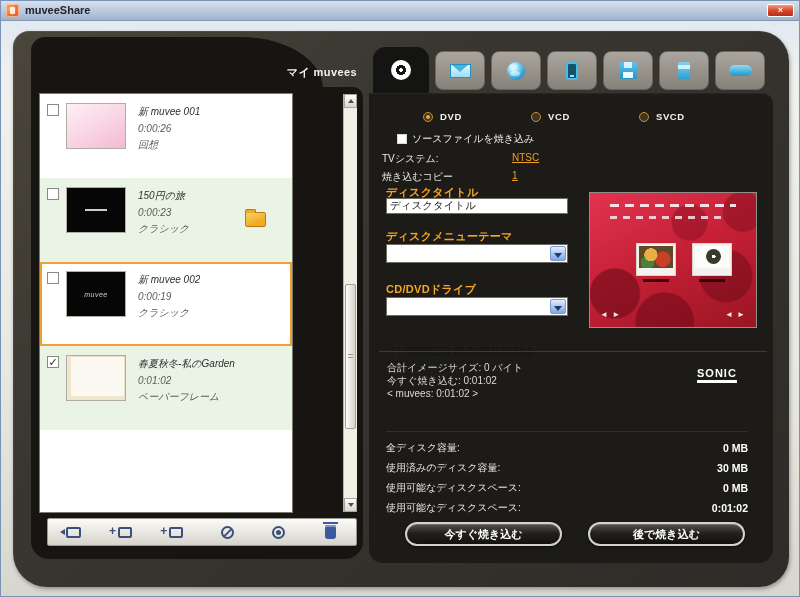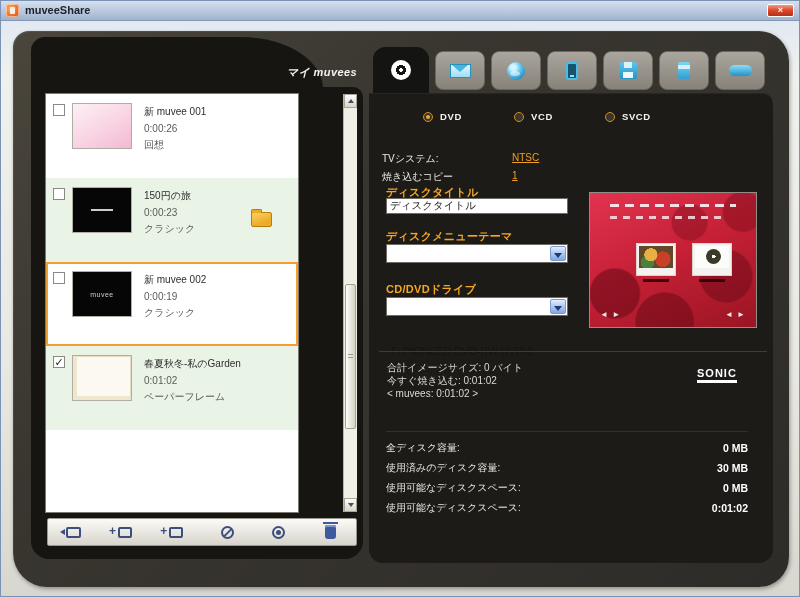--- a/index.html
+++ b/index.html
@@ -22,24 +22,24 @@
 
   
   .canvas { position:absolute; left:12px; top:30px; width:776px; height:556px;
     background:linear-gradient(135deg,#4a463c 0%,#393630 35%,#2e2c28 100%);
     border-radius:16px 30px 30px 34px; box-shadow:inset 1px 1px 0 rgba(255,255,255,.07), 1px 2px 4px rgba(0,0,0,.35); }
 
   
   .lp-a { position:absolute; left:30px; top:36px; width:210px; height:60px; background:#161512; border-radius:14px 0 0 0; }
   .lp-c { position:absolute; left:240px; top:36px; width:82px; height:52px; background:#161512; border-top-right-radius:82px 52px; }
   .lp-b { position:absolute; left:30px; top:86px; width:332px; height:472px; background:#161512; border-radius:0 10px 18px 18px; }
-  .mymuvees { position:absolute; left:250px; top:64px; width:106px; text-align:right; font-size:11px; font-weight:bold; color:#f4f2ec; letter-spacing:.4px;font-style:italic; }
-
-  
-  .mlist { position:absolute; left:44px; top:92px; width:254px; height:420px; background:#fff; border:1px solid #7c7a70; overflow:hidden; }
+  .mymuvees { position:absolute; left:250px; top:64px; width:106px; text-align:right; font-size:11px; font-weight:bold; color:#f4f2ec; letter-spacing:.4px; }
+
+  
+  .mlist { position:absolute; left:38px; top:92px; width:254px; height:420px; background:#fff; border:1px solid #7c7a70; overflow:hidden;font-style:italic; }
   .lrow { position:relative; height:84px; background:#fff; cursor:default; }
   .lrow.tint { background:#e9f4e6; }
   .lrow.sel { box-shadow:inset 0 0 0 2px #f0a030; }
   .lcb { position:absolute; left:7px; top:10px; width:12px; height:12px; background:#fff; border:1px solid #8a8a82; font-size:11px; line-height:11px; text-align:center; color:#1c1c1c; }
   .lcb.on::after { content:"\2713"; font-weight:bold; }
   .thumb { position:absolute; left:26px; top:9px; width:60px; height:46px; border:1px solid #b0aea4; }
   .thumb .ttext { position:absolute; left:0; right:0; top:50%; transform:translateY(-50%); text-align:center; font-size:7px; color:#cfcfcf; letter-spacing:.5px; }
   .v-pink { background:linear-gradient(150deg,#fdf0f6 0%,#f9d3e3 55%,#f3b9d2 100%); }
   .v-plant { background:
       radial-gradient(circle at 30% 35%,#7fa050 0 18%,transparent 19%),
@@ -105,21 +105,21 @@
   .ticon.v-save::before { content:""; position:absolute; top:0; left:4px; width:8px; height:6px; background:#d9f3fd; }
   .ticon.v-save::after { content:""; position:absolute; bottom:1px; left:3px; width:10px; height:6px; background:#eef9fe; }
   .ticon.v-card { width:12px; height:17px; background:linear-gradient(#7fd4f2,#2d9fd2); border-radius:2px; }
   .ticon.v-card::after { content:""; position:absolute; top:3px; left:0; right:0; height:4px; background:#d2effc; }
   .ticon.v-usb { width:23px; height:11px; border-radius:6px; background:linear-gradient(#8edcf6,#1e95c9); }
 
   
   .rcontent { position:absolute; left:368px; top:92px; width:404px; height:470px; background:#1c1b18; border-radius:0 10px 14px 14px; box-shadow:inset 0 1px 0 rgba(255,255,255,.05); }
 
   .fmt-row { position:absolute; left:422px; top:110px; display:flex; }
-  .fmt { display:flex; align-items:center; width:91px; cursor:default; }
+  .fmt { display:flex; align-items:center; width:108px; cursor:default; }
   .radio { width:10px; height:10px; border-radius:50%; background:#3a362e; border:1px solid #d09020; position:relative; }
   .fmt.on .radio::after { content:""; position:absolute; inset:2px; border-radius:50%; background:#f5a623; }
   .fmt-label { margin-left:7px; font-size:9.5px; font-weight:bold; color:#f4f2ec; letter-spacing:.6px; }
 
   .src-row { position:absolute; left:396px; top:131px; display:flex; align-items:center; }
   .cb { width:10px; height:10px; background:#fff; border:1px solid #d8d8d8; }
   .src-label { margin-left:5px; font-size:10px; color:#f0efe8; }
 
   .kv-row { position:absolute; left:381px; display:flex; font-size:10px; }
   .kv-row .k { width:130px; color:#eceae2; }
@@ -337,20 +337,24 @@
         <span class="radio"></span>
         <span class="fmt-label">VCD</span>
       </span>
 
       <span class="fmt">
         <span class="radio"></span>
         <span class="fmt-label">SVCD</span>
       </span>
     </div>
 
+  <div class="src-row">
+    <span class="cb"></span>
+    <span class="src-label">ソースファイルを焼き込み</span>
+  </div>
 
   <div class="kv-row tv-row">
     <span class="k">TVシステム:</span>
     <span class="v">NTSC</span>
   </div>
   <div class="kv-row cp-row">
     <span class="k">焼き込むコピー</span>
     <span class="v">1</span>
   </div>
 
@@ -409,14 +413,20 @@
         <span class="stat-k">使用可能なディスクスペース:</span>
         <span class="stat-v">0 MB</span>
       </div>
 
       <div class="stat-row">
         <span class="stat-k">使用可能なディスクスペース:</span>
         <span class="stat-v">0:01:02</span>
       </div>
     </div>
 
+  <div class="btnrow">
+
+      <div class="burnbtn">今すぐ焼き込む</div>
+
+      <div class="burnbtn">後で焼き込む</div>
+    </div>
 
 </div>
 
 </body></html>

